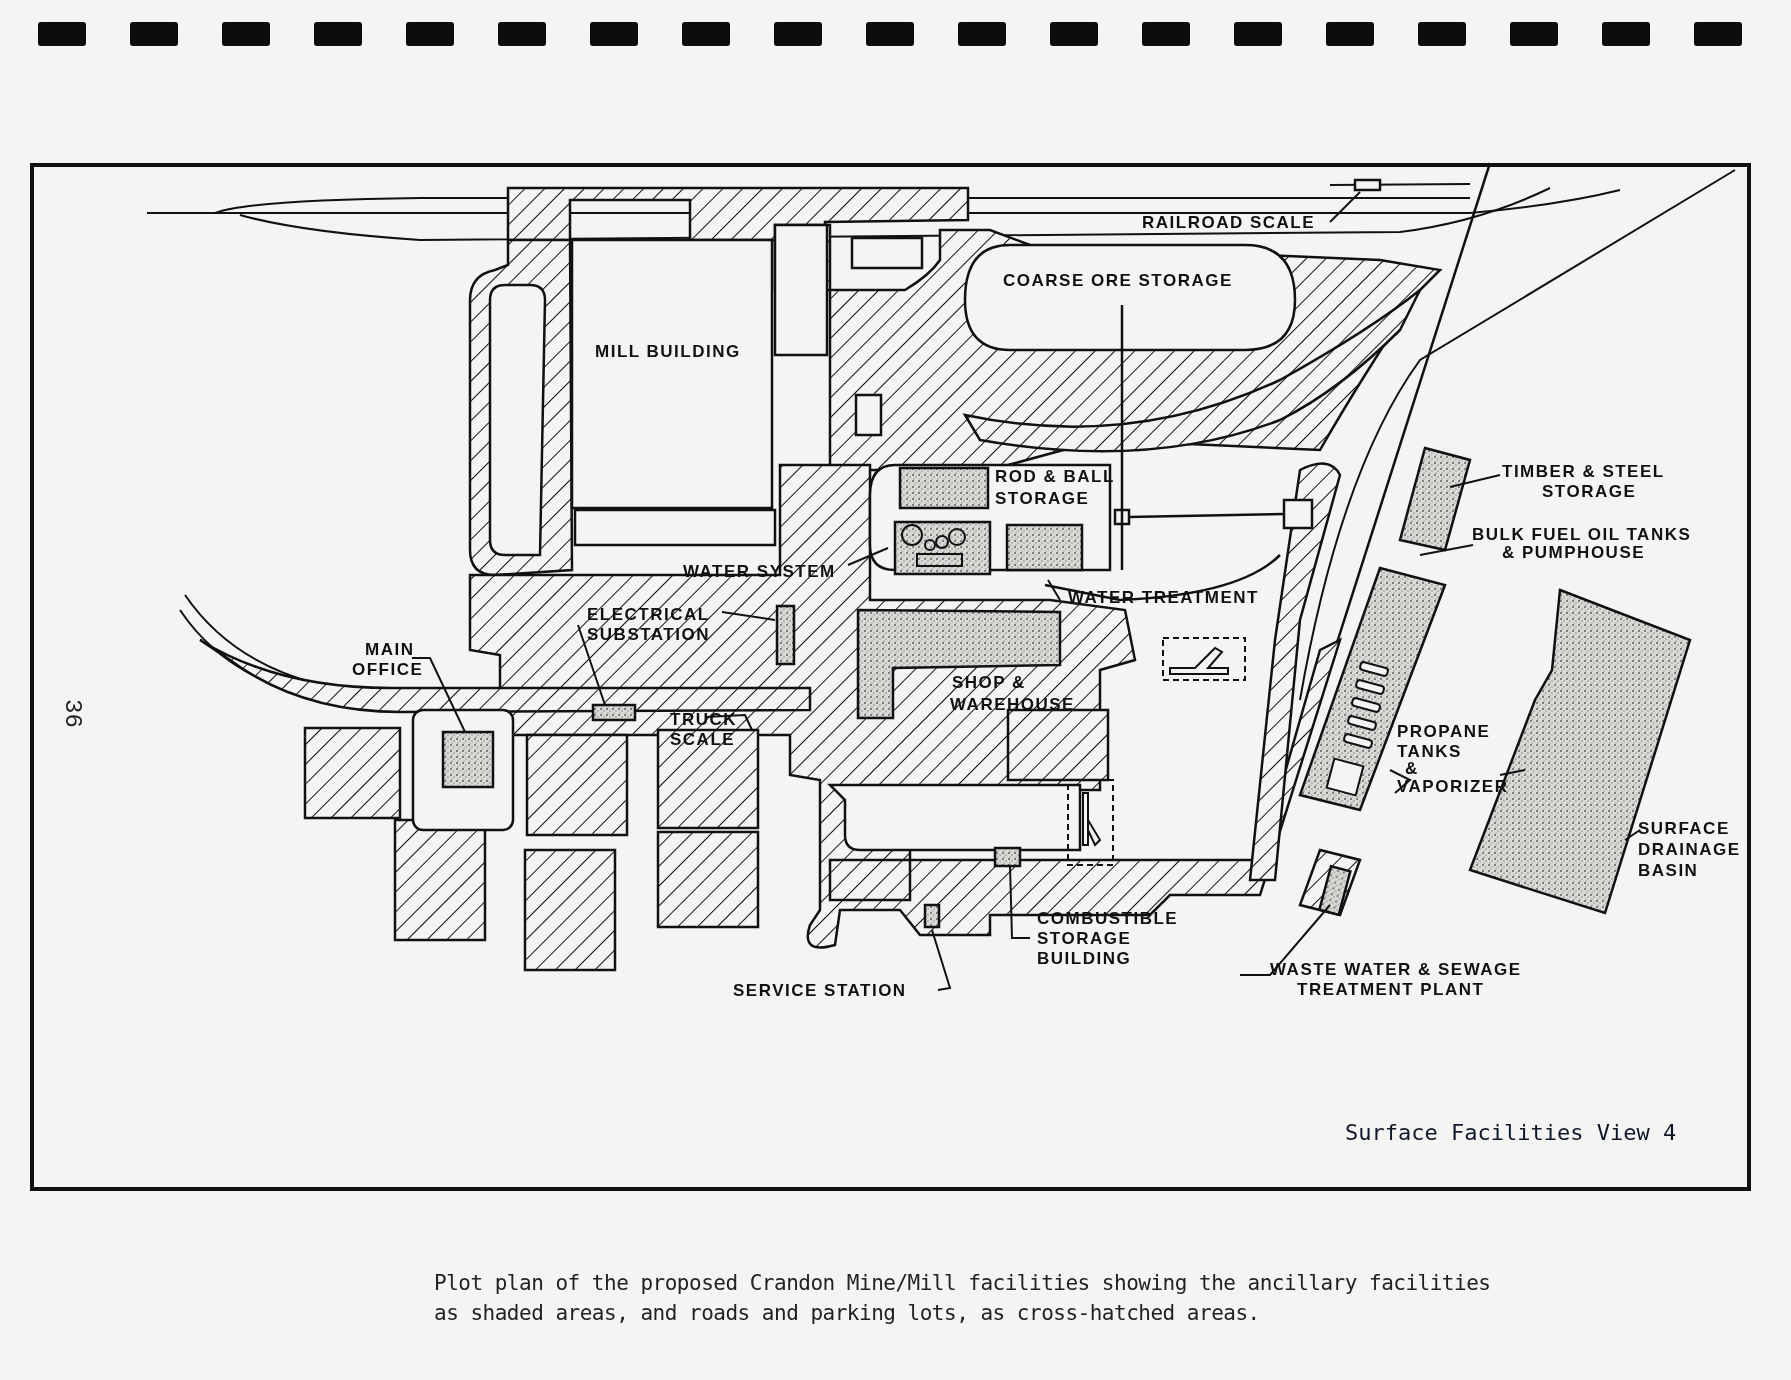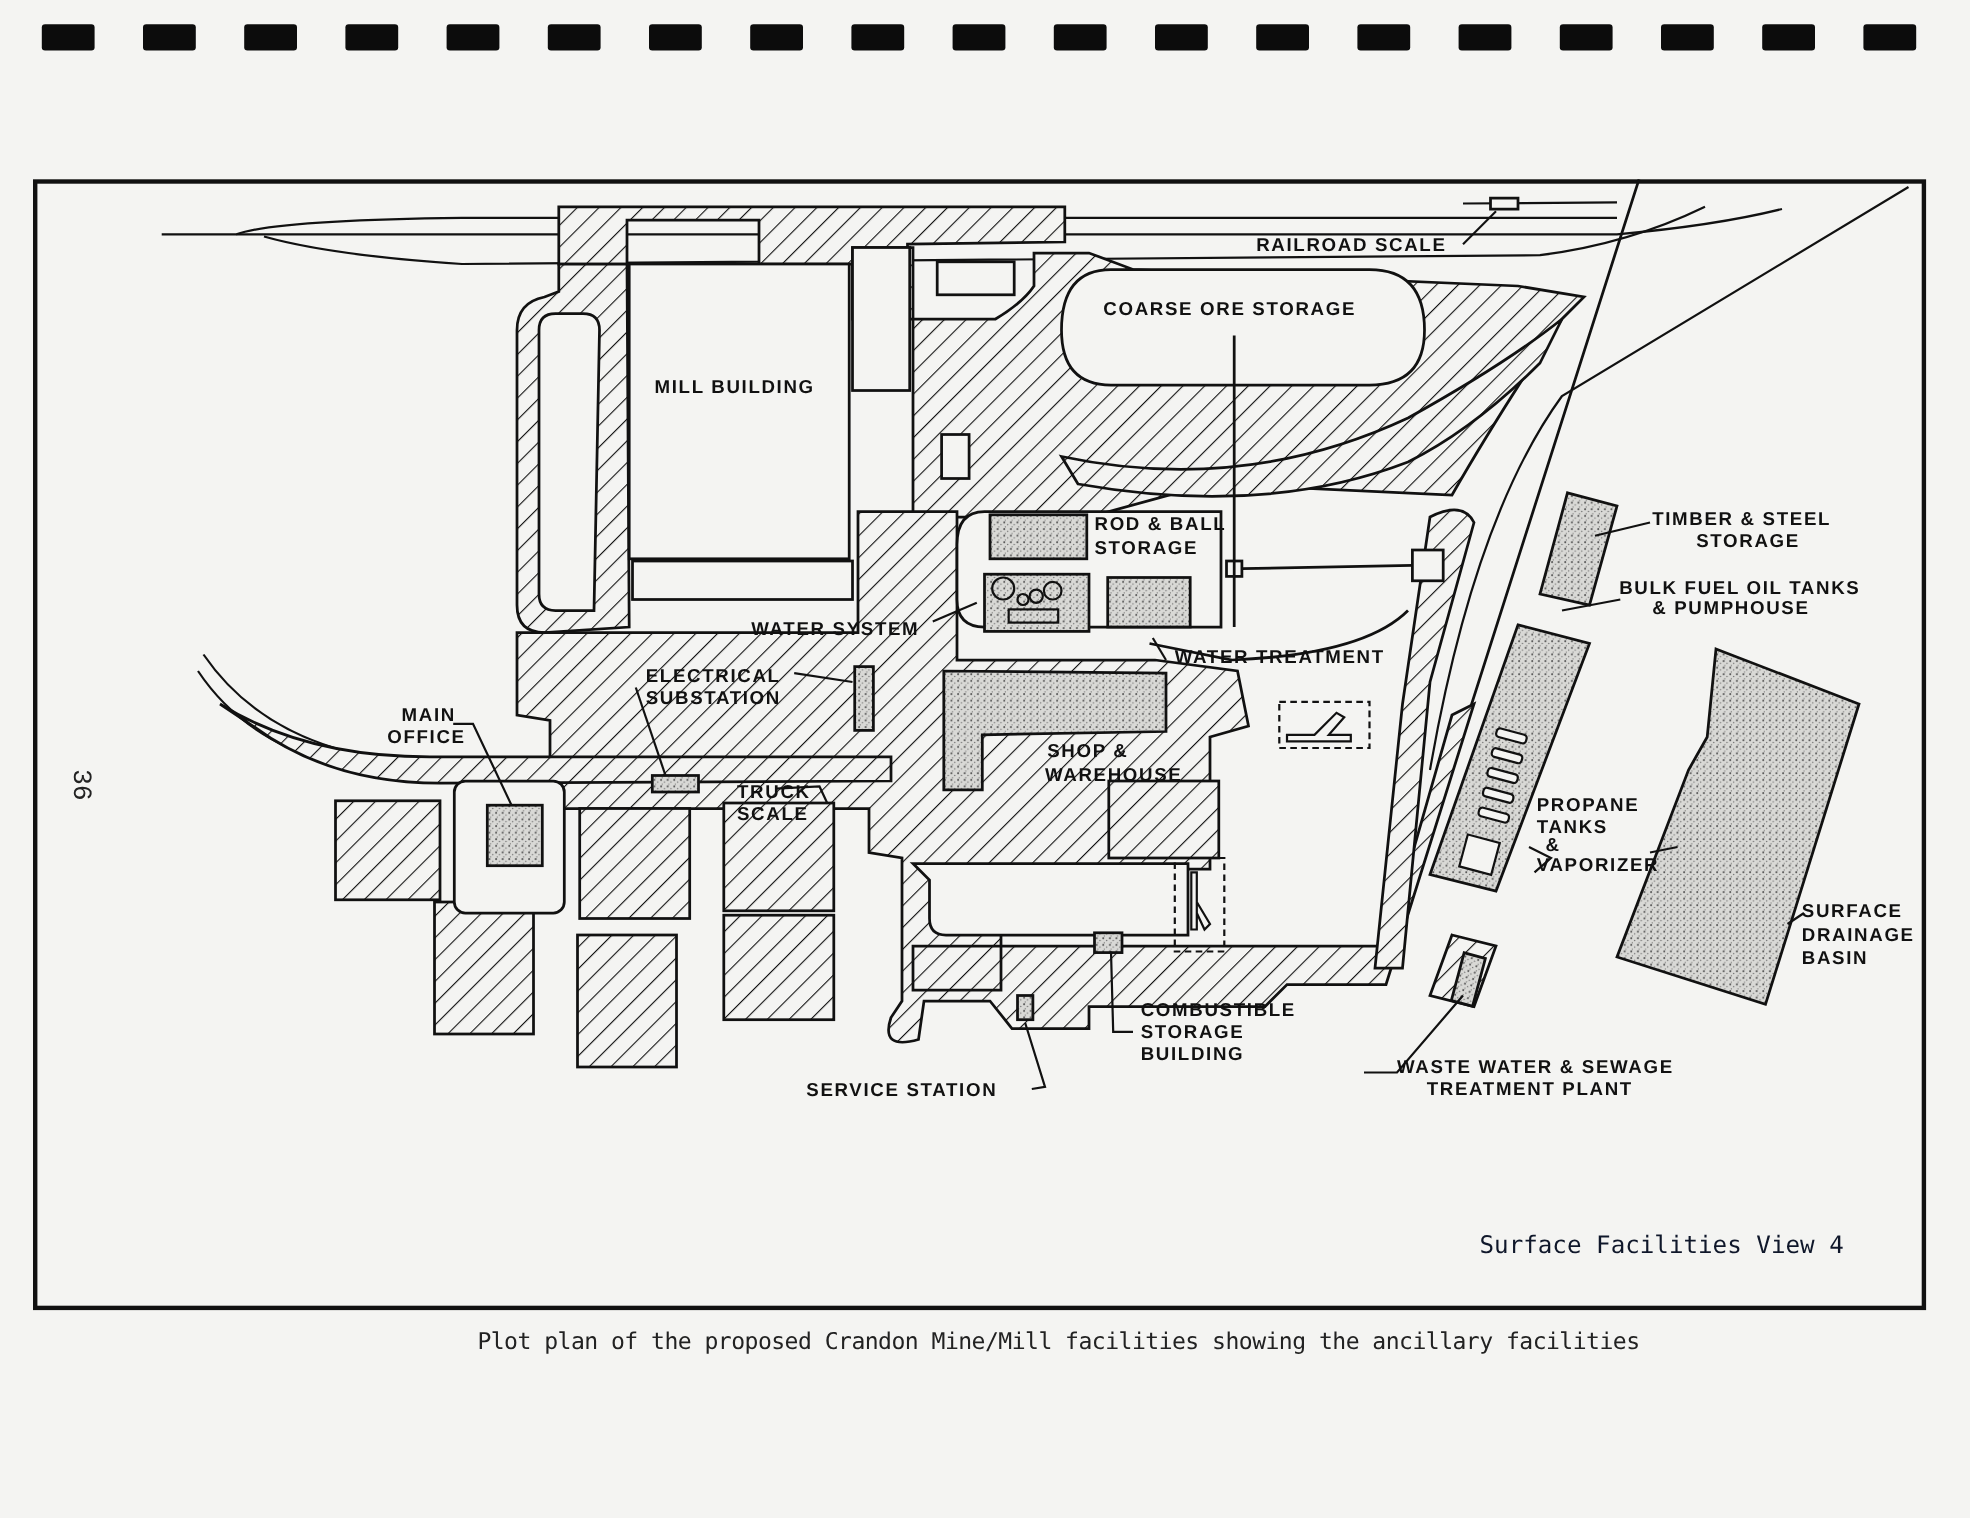--- a/index.html
+++ b/index.html
@@ -17,21 +17,21 @@
     position: absolute; left: 30px; top: 163px; width: 1721px; height: 1028px;
     border: 4px solid #111; border-left-width: 4px; box-sizing: border-box;
   }
   svg.plan { position: absolute; left: 0; top: 0; width: 1791px; height: 1380px; }
   .lbl { font-family: "Liberation Sans", sans-serif; font-weight: bold; font-size: 17px; letter-spacing: 1.5px; fill: #111; }
   .view-title {
     position: absolute; left: 1345px; top: 1120px; font-family: "DejaVu Sans Mono", monospace;
     font-size: 22px; color: #0f172a;
   }
   .caption {
-    position: absolute; left: 434px; top: 1204px; width: 1260px; font-family: "DejaVu Sans Mono", monospace;
+    position: absolute; left: 434px; top: 1268px; width: 1260px; font-family: "DejaVu Sans Mono", monospace;
     font-size: 21px; line-height: 30px; color: #222; letter-spacing: -0.5px;
   }
   .caption div { white-space: nowrap; }
 </style>
 </head>
 <body>
 
 <div class="sprockets" id="sprockets">
     <div class="sprocket" style="left: 0px;"></div>
     <div class="sprocket" style="left: 92px;"></div>
@@ -216,13 +216,14 @@
     <text class="lbl" x="733" y="996">SERVICE STATION</text>
     <text class="lbl" x="1270" y="975">WASTE WATER &amp; SEWAGE</text>
     <text class="lbl" x="1297" y="995">TREATMENT PLANT</text>
   </g>
 </svg>
 
 <div class="view-title">Surface Facilities View 4</div>
 
 <div class="caption">
   <div>Plot plan of the proposed Crandon Mine/Mill facilities showing the ancillary facilities</div>
+  <div>as shaded areas, and roads and parking lots, as cross-hatched areas.</div>
 </div>
 
 </body></html>

